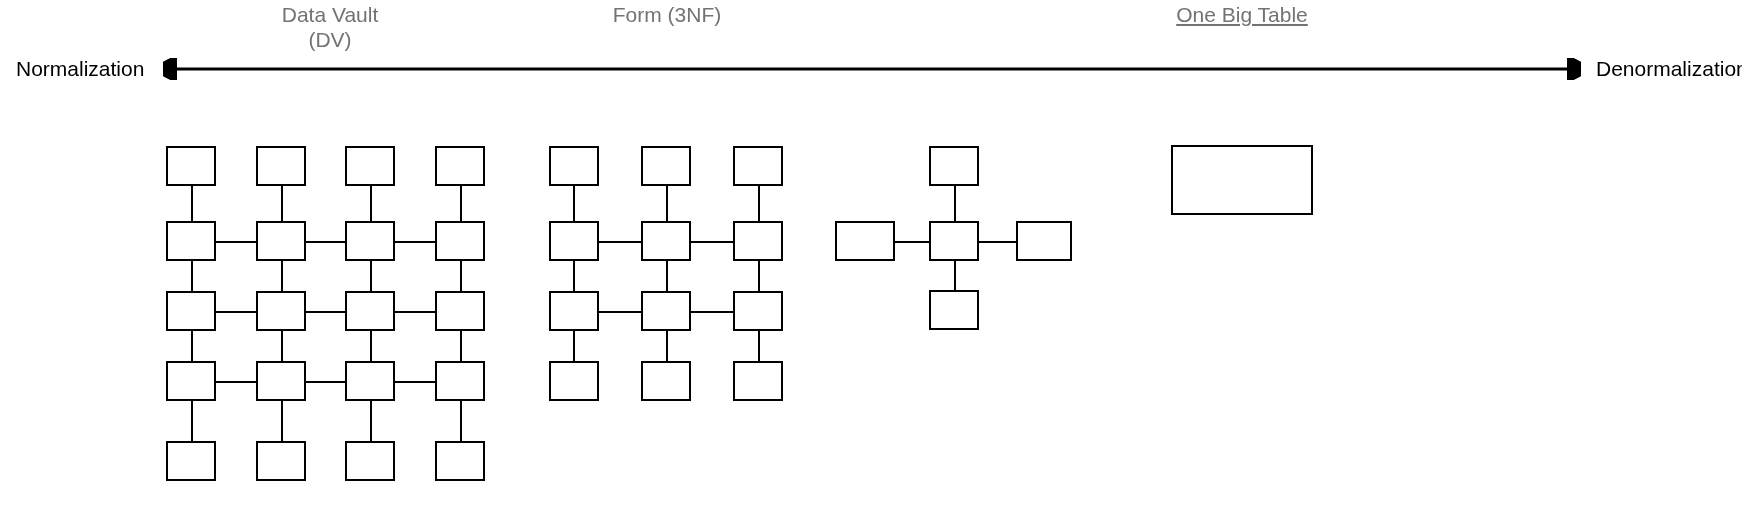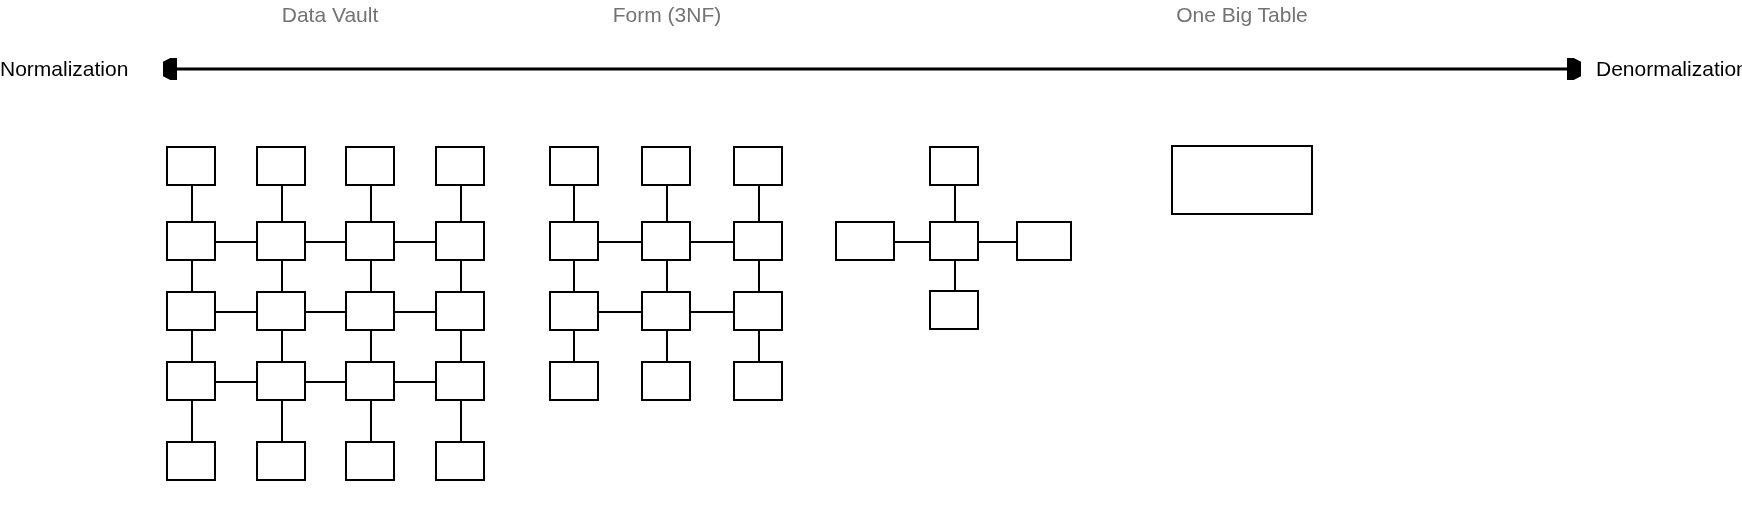--- a/index.html
+++ b/index.html
@@ -21,21 +21,21 @@
   }
 
   
   .axis-label {
     position: absolute;
     font-size: 21px;
     line-height: 25px;
     white-space: nowrap;
     color: #000000;
   }
-  #axis-label-left  { left: 0;  top: 56px; }
+  #axis-label-left  { left: 16px;  top: 56px; }
   #axis-label-right { left: 1596px; top: 56px; }
 
   .axis-arrow {
     position: absolute;
     left: 163px;
     top: 58px;
     width: 1418px;
     height: 22px;
   }
 
@@ -86,30 +86,31 @@
       </marker>
       <marker id="arrowEnd" markerWidth="11" markerHeight="11" refX="1.5" refY="5.5" orient="auto" markerUnits="strokeWidth">
         <path d="M 1.5 0.7 L 11 5.5 L 1.5 10.3 z" fill="#000000"></path>
       </marker>
     </defs>
     <line x1="14" y1="11" x2="1404" y2="11" stroke="#000000" stroke-width="3" marker-start="url(#arrowStart)" marker-end="url(#arrowEnd)"></line>
   </svg>
 
   <div class="col-heading" style="left:200px;">
     <span class="line">Data Vault</span>
+    <span class="line">(DV)</span>
   </div>
 
   <div class="col-heading" style="left:537px;">
     <span class="line">Form (3NF)</span>
   </div>
 
   <div class="col-heading" style="left:821px;">
   </div>
 
-  <div class="col-heading" style="left:1112px;">
+  <div class="col-heading" style="left:1112px;text-decoration:underline;">
     <span class="line">One Big Table</span>
   </div>
 
   <div class="group" id="group-dv" style="left:0px; top:0px;">
 
     <div class="edge v" style="left:190.8px; top:185px;  height:38px;"></div>
     <div class="edge v" style="left:190.8px; top:260px;  height:33px;"></div>
     <div class="edge v" style="left:190.8px; top:330px;  height:33px;"></div>
     <div class="edge v" style="left:190.8px; top:400px;  height:43px;"></div>
 

